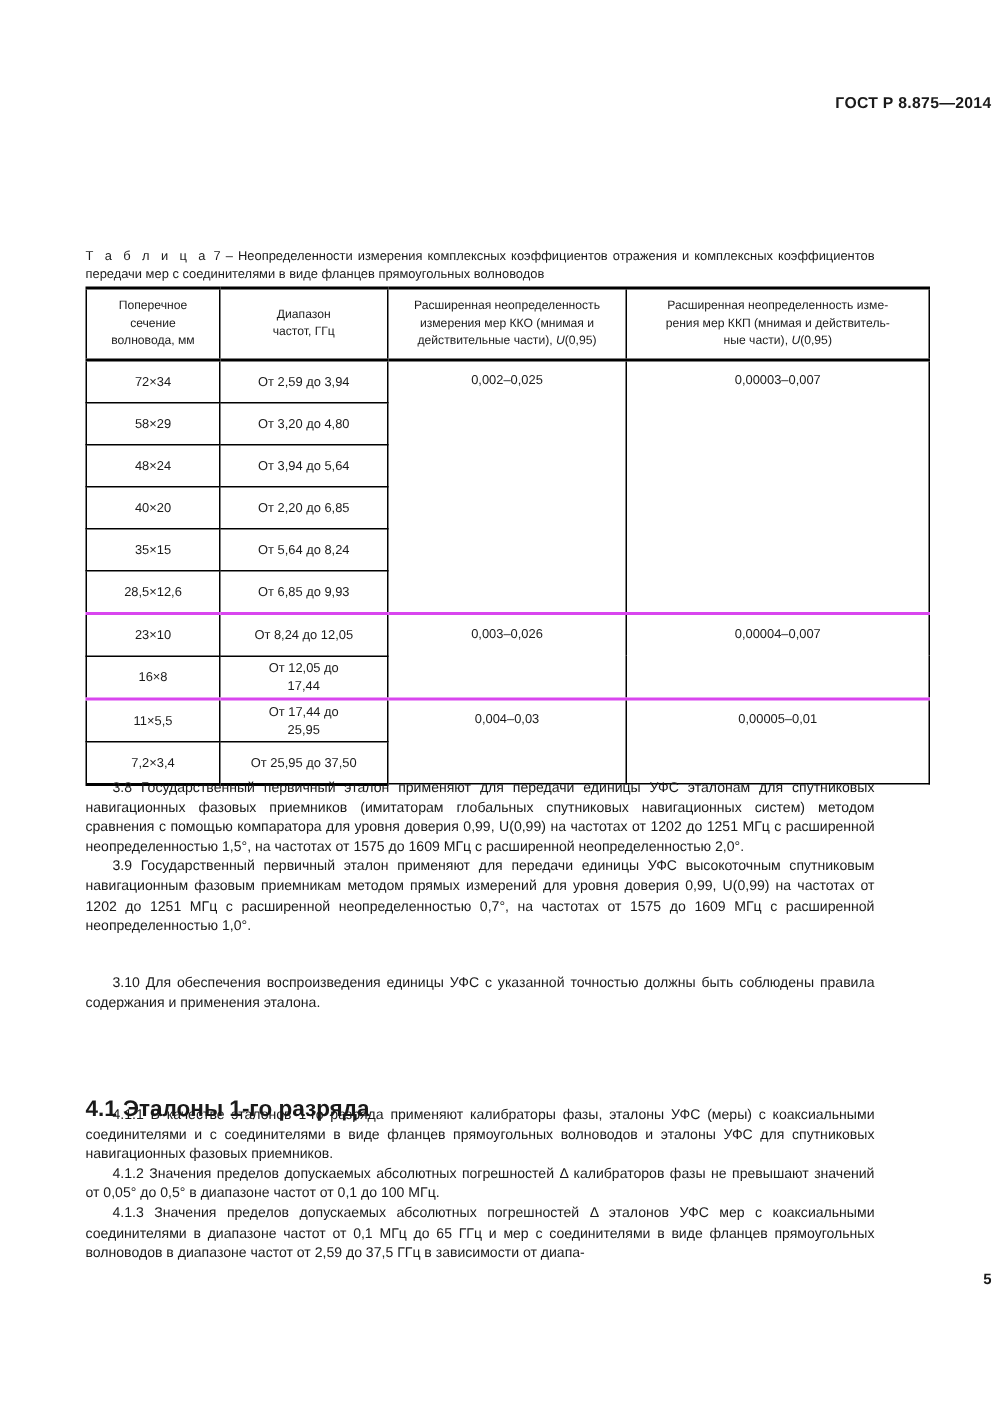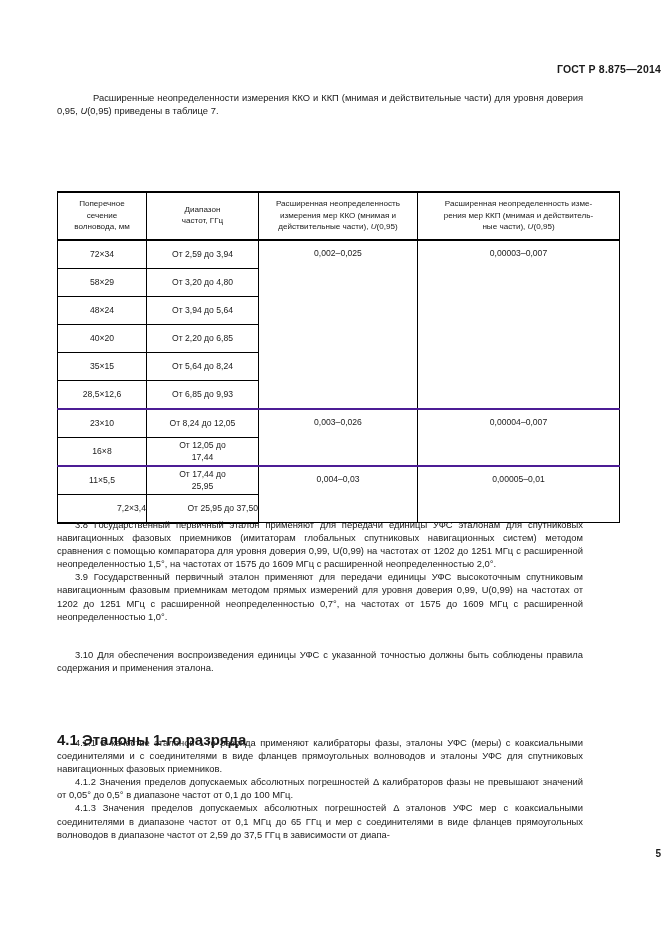--- a/index.html
+++ b/index.html
@@ -101,25 +101,24 @@
   .tbl td.c1 { width: 80px; }
   .tbl td.c2 { width: 103px; }
   .tbl td.c3 { width: 150px; }
   .tbl td.c4 { width: 193px; }
   .tbl tbody td {
     height: 27px;
     line-height: 12px;
     font-size: 8.6px;
   }
   .tbl tbody tr.grp-start td {
-    border-top: 2px solid #4c1d95;
+    border-top: 2px solid #d946ef;
   }
   .tbl tbody tr.last td {
     border-bottom: 2px solid #000;
-    text-align: right;
   }
   .tbl td.val {
     vertical-align: top;
     padding-top: 6px;
     border-radius: 13px;
   }
   .tbl td.two-line { line-height: 12.5px; }
   .italic { font-style: italic; }
   
   .page-num {
@@ -131,23 +130,27 @@
   }
 </style>
 </head>
 <body>
 
 <div class="page">
 
   <div class="doc-header">ГОСТ Р 8.875—2014</div>
 
   <div class="block-37">
-    <p class="para indent"><span style="text-indent:18px;display:inline-block;width:18px;"></span>Расширенные неопределенности измерения ККО и ККП (мнимая и действительные части) для уровня доверия 0,95, <span class="italic">U</span>(0,95) приведены в таблице 7.</p>
-  </div>
-
+  </div>
+
+  <div class="tbl-caption">
+    <span class="sp">Т а б л и ц а</span>
+    <span>7</span>
+    <span>– Неопределенности измерения комплексных коэффициентов отражения и комплексных коэффициентов передачи мер с соединителями в виде фланцев прямоугольных волноводов</span>
+  </div>
 
   <table class="tbl">
     <thead>
       <tr class="hdr">
         <td class="c1">
           <span>Поперечное</span><br>
           <span>сечение</span><br>
           <span>волновода, мм</span>
         </td>
         <td class="c2">

